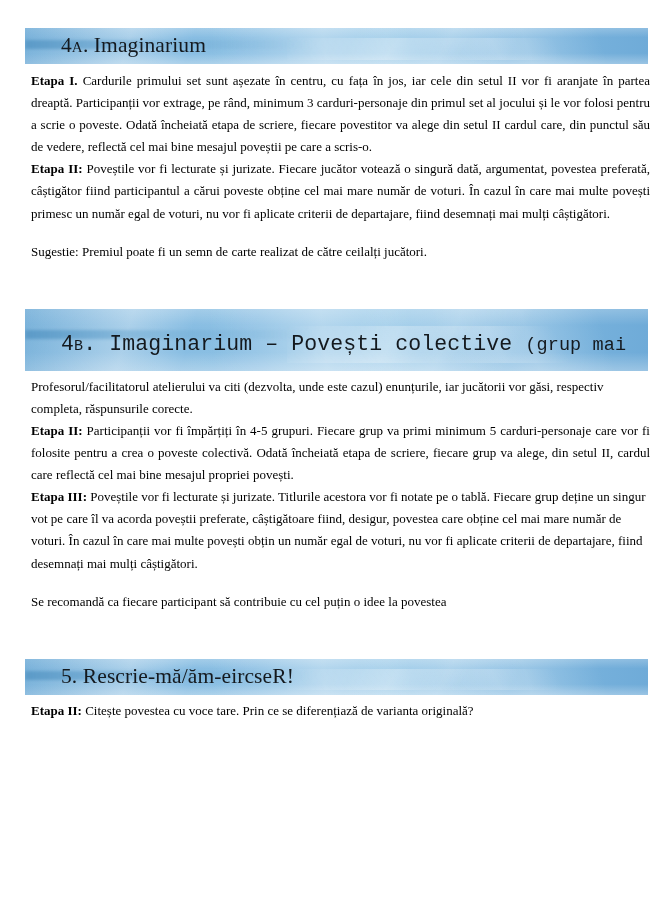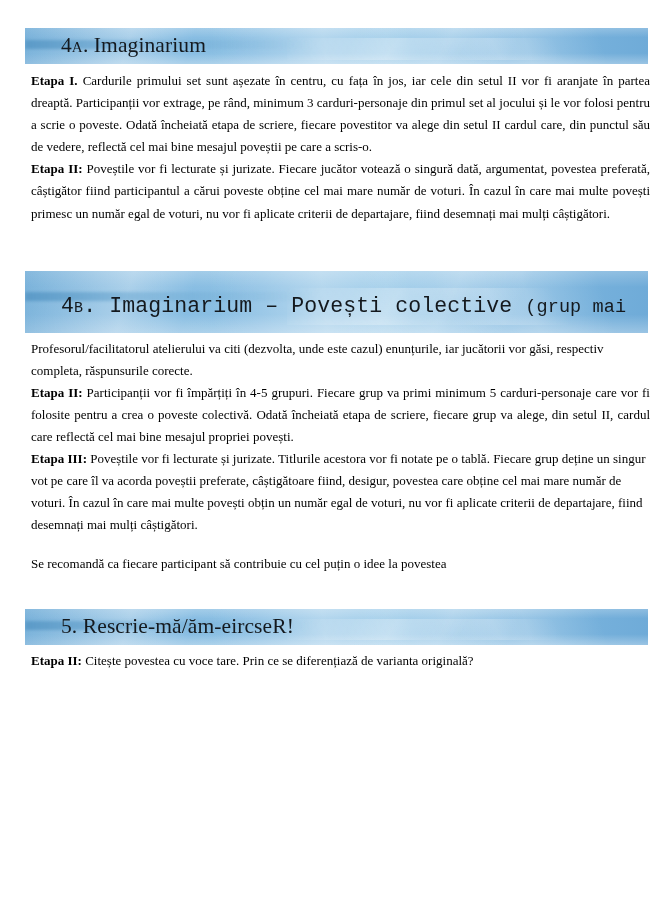--- a/index.html
+++ b/index.html
@@ -86,21 +86,21 @@
   }
 
   
   .banner-1 { margin-top: 28px; height: 36px; }
   .banner-1 .heading { padding-top: 4px; }
 
   .banner-2 { margin-top: 0; height: 62px; }
   .banner-2 .heading { padding-top: 18px; line-height: 35px; font-family: Liberation Mono, monospace; }
   .banner-2 .heading .l2 { display: block; padding-left: 0; }
 
-  .banner-3 { margin-top: 0; height: 36px; }
+  .banner-3 { margin-top: 12px; height: 36px; }
   .banner-3 .heading { padding-top: 4px; }
 
   
   .body-block {
     margin: 0 22px 0 31px;
     font-size: 13px;
     line-height: 22.1px;
     text-align: justify;
     text-justify: inter-word;
     hyphens: none;
@@ -133,20 +133,21 @@
 
   <div class="banner banner-1">
     <div class="heading"><span>4</span><span class="smallcap">A</span><span>. Imaginarium</span></div>
   </div>
 
   <div class="body-block sec1-body">
     <p><span class="lead">Etapa I.</span><span> Cardurile primului set sunt așezate în centru, cu fața în jos, iar cele din setul II vor fi aranjate în partea dreaptă. Participanții vor extrage, pe rând, minimum 3 carduri-personaje din primul set al jocului și le vor folosi pentru a scrie o poveste. Odată încheiată etapa de scriere, fiecare povestitor va alege din setul II cardul care, din punctul său de vedere, reflectă cel mai bine mesajul poveștii pe care a scris-o.</span></p>
 
     <p><span class="lead">Etapa II:</span><span> Poveștile vor fi lecturate și jurizate. Fiecare jucător votează o singură dată, argumentat, povestea preferată, câștigător fiind participantul a cărui poveste obține cel mai mare număr de voturi. În cazul în care mai multe povești primesc un număr egal de voturi, nu vor fi aplicate criterii de departajare, fiind desemnați mai mulți câștigători.</span></p>
 
+    <p class="gap last-left"><span>Sugestie: Premiul poate fi un semn de carte realizat de către ceilalți jucători.</span></p>
   </div>
 
   <div class="spacer-lg"></div>
 
   <div class="banner banner-2">
     <div class="heading"><span>4</span><span class="smallcap">B</span><span>. Imaginarium – Povești colective </span><span class="paren">(grup mai mare sau o clasă</span></div>
   </div>
 
   <div class="body-block sec2-body">
 

